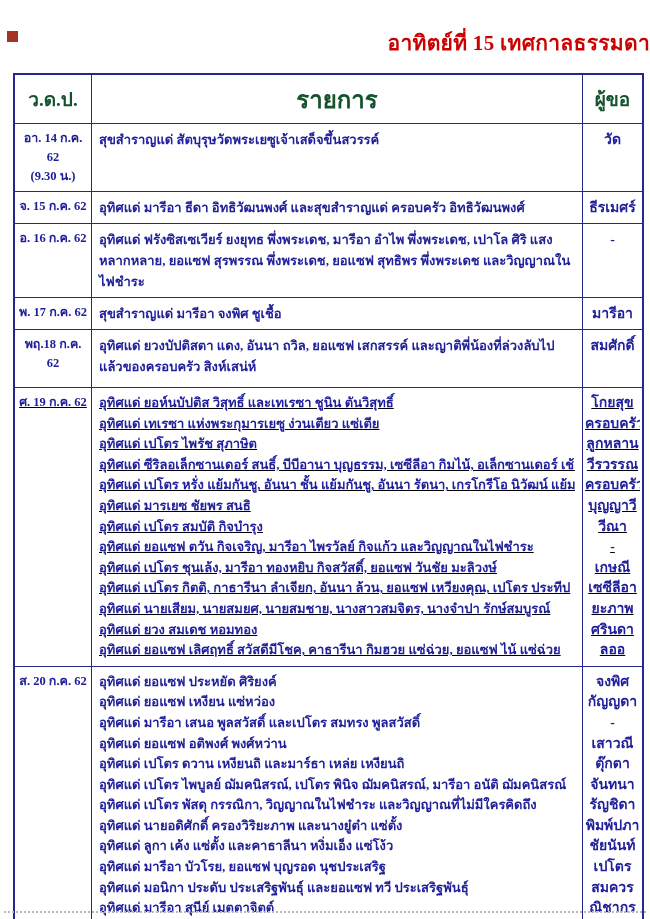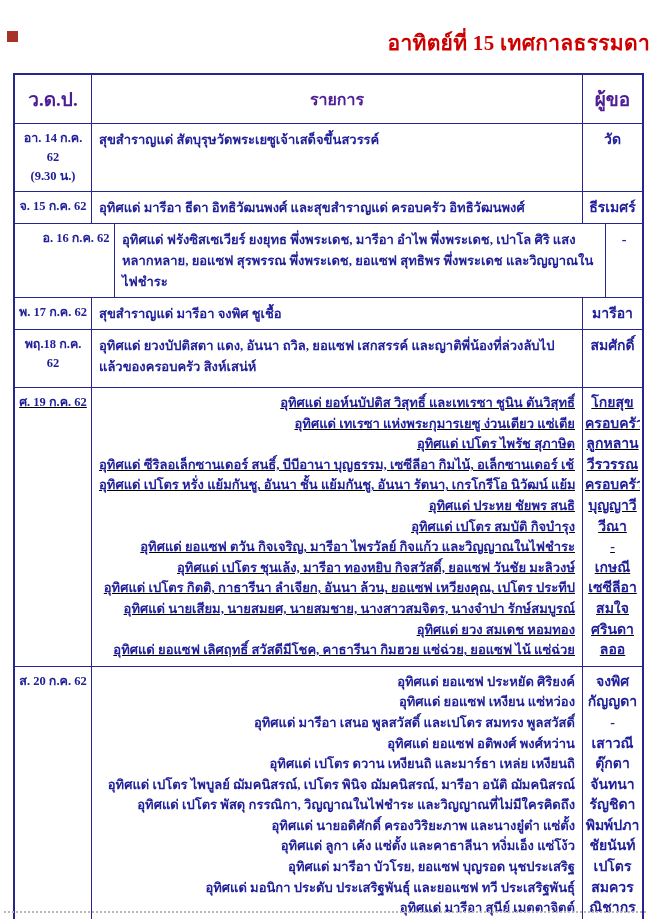--- a/index.html
+++ b/index.html
@@ -25,39 +25,39 @@
   .row{
     display:grid;grid-template-columns:77px 491px 1fr;
     border-bottom:1.5px solid #26268f;
   }
   #rows .row:last-child{border-bottom:none;}
   .row > div{border-right:1.5px solid #26268f;box-sizing:border-box;min-width:0;}
   .row > div:last-child{border-right:none;}
 
   .header{height:48px;}
   .header > div{display:flex;align-items:center;justify-content:center;
-    color:#4c1d95;font-weight:bold;}
+    color:#14532d;font-weight:bold;}
   .h-date{font-size:19px;}
-  .h-items{font-size:16px;}
+  .h-items{font-size:24px;}
   .h-req{font-size:19px;}
 
   .date-cell{padding:5px 2px;text-align:center;color:#20209a;font-weight:bold;
     font-size:12.5px;line-height:19px;}
   .items-cell{padding:5px 7px;color:#20209a;font-weight:bold;
     font-size:13px;line-height:21px;}
   .req-cell{padding:5px 2px;text-align:center;color:#20209a;font-weight:bold;
     font-size:14px;line-height:21px;}
 
   
-  .items-cell.multi .item-line{height:20.6px;line-height:20.6px;white-space:nowrap;overflow:hidden;text-align:right;}
+  .items-cell.multi .item-line{height:20.6px;line-height:20.6px;white-space:nowrap;overflow:hidden;}
   .req-cell.multi .req-line{height:20.6px;line-height:20.6px;overflow:hidden;}
 
   #rows .row:nth-child(1){min-height:45px;}
   #rows .row:nth-child(2){min-height:31px;}
-  #rows .row:nth-child(3){min-height:45px;padding-left:23px;}
+  #rows .row:nth-child(3){min-height:45px;}
   #rows .row:nth-child(4){min-height:29px;}
   #rows .row:nth-child(5){min-height:57px;}
   #rows .row:nth-child(6){min-height:271px;text-decoration:underline;}
   #rows .row:nth-child(7){min-height:285px;}
   #rows .row:nth-child(8){min-height:27px;}
 
   .boundary{position:absolute;left:4px;right:4px;top:911px;
     border-top:2px dotted #c4b3b3;}
 </style>
 </head>
@@ -135,41 +135,41 @@
         <div class="row">
           <div class="date-cell">
             <div class="date-line">ศ. 19 ก.ค. 62</div>
           </div>
           <div class="items-cell multi">
             <div class="item-line">อุทิศแด่ ยอห์นบัปติส วิสุทธิ์ และเทเรซา ชูนิน  ตันวิสุทธิ์</div>
             <div class="item-line">อุทิศแด่ เทเรซา แห่งพระกุมารเยซู ง่วนเตียว   แซ่เตีย</div>
             <div class="item-line">อุทิศแด่ เปโตร ไพรัช  สุภาษิต</div>
             <div class="item-line">อุทิศแด่ ซีริลอเล็กซานเดอร์ สนธิ์, บีบีอานา บุญธรรม, เซซีลีอา กิมไน้, อเล็กซานเดอร์ เช้ง</div>
             <div class="item-line">อุทิศแด่ เปโตร หรั่ง  แย้มกันชู, อันนา ชั้น แย้มกันชู, อันนา รัตนา, เกรโกรีโอ นิวัฒน์  แย้มกันชู</div>
-            <div class="item-line">อุทิศแด่ ประหย ชัยพร  สนธิ</div>
+            <div class="item-line">อุทิศแด่ มารเยซ ชัยพร  สนธิ</div>
             <div class="item-line">อุทิศแด่ เปโตร สมบัติ  กิจบำรุง</div>
             <div class="item-line">อุทิศแด่ ยอแซฟ ตวัน    กิจเจริญ, มารีอา ไพรวัลย์ กิจแก้ว  และวิญญาณในไฟชำระ</div>
             <div class="item-line">อุทิศแด่ เปโตร ชุนเล้ง, มารีอา ทองหยิบ  กิจสวัสดิ์, ยอแซฟ วันชัย  มะลิวงษ์</div>
             <div class="item-line">อุทิศแด่ เปโตร กิตติ, กาธารีนา ลำเจียก, อันนา ล้วน, ยอแซฟ เหวียงคุณ, เปโตร ประทีป</div>
             <div class="item-line">อุทิศแด่ นายเสียม, นายสมยศ, นายสมชาย, นางสาวสมจิตร,  นางจำปา รักษ์สมบูรณ์</div>
             <div class="item-line">อุทิศแด่ ยวง สมเดช  หอมทอง</div>
             <div class="item-line">อุทิศแด่ ยอแซฟ เลิศฤทธิ์ สวัสดีมีโชค, คาธารีนา กิมฮวย แซ่ฉ่วย, ยอแซฟ ไน้  แซ่ฉ่วย</div>
           </div>
           <div class="req-cell multi">
             <div class="req-line">โกยสุขโบ</div>
             <div class="req-line">ครอบครัว</div>
             <div class="req-line">ลูกหลาน</div>
             <div class="req-line">วีรวรรณ</div>
             <div class="req-line">ครอบครัว</div>
             <div class="req-line">บุญญาวี</div>
             <div class="req-line">วีณา</div>
             <div class="req-line">-</div>
             <div class="req-line">เกษณี</div>
             <div class="req-line">เซซีลีอา</div>
-            <div class="req-line">สมใจ</div>
+            <div class="req-line">ยะภาพ</div>
             <div class="req-line">ศรินดา</div>
             <div class="req-line">ลออ</div>
           </div>
         </div>
         <div class="row">
           <div class="date-cell">
             <div class="date-line">ส. 20 ก.ค. 62</div>
           </div>
           <div class="items-cell multi">
             <div class="item-line">อุทิศแด่ ยอแซฟ ประหยัด  ศิริยงค์</div>

